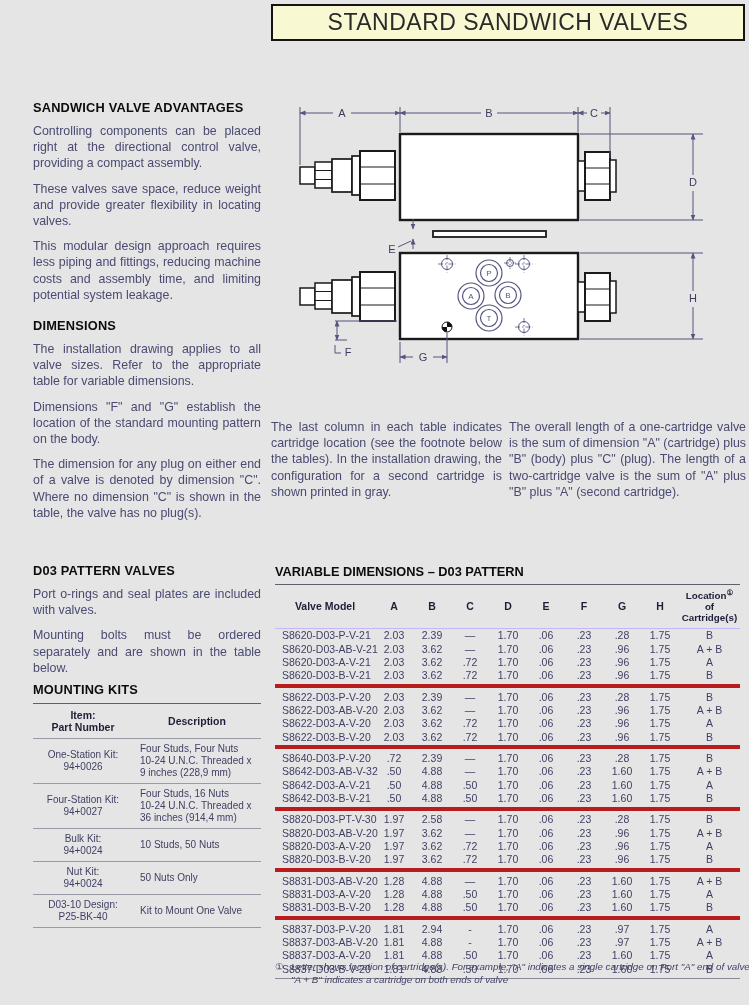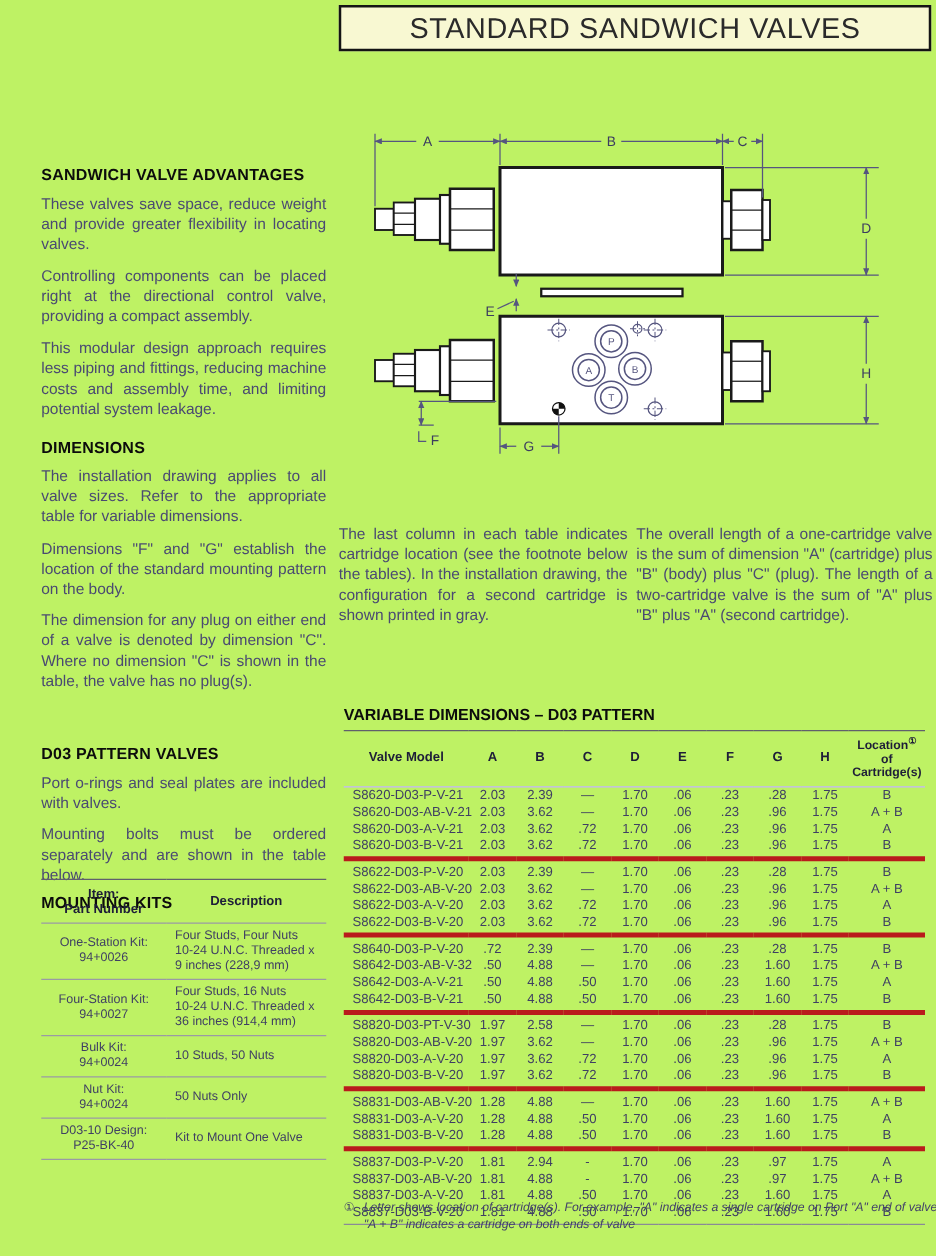--- a/index.html
+++ b/index.html
@@ -1,29 +1,29 @@
 <!DOCTYPE html>
 <html><head>
 <meta charset="utf-8">
 <style>
   html,body{margin:0;padding:0;background:#ffffff;}
-  #page{position:relative;width:749px;height:1005px;background:#bef264;
+  #page{position:relative;width:749px;height:1005px;background:#e5e5e5;
         font-family:"Liberation Sans",sans-serif;overflow:hidden;}
 
   
   .banner{position:absolute;left:271px;top:4px;width:470px;height:33px;
           background:#f8f8d2;border:2.5px solid #141414;
           display:flex;align-items:center;justify-content:center;}
   .banner span{font-size:23px;color:#2a2a2a;letter-spacing:0.5px;}
 
   
   .h{font-weight:bold;font-size:12.8px;color:#0c0c0c;letter-spacing:0.2px;margin:0 0 8px 0;}
   .bp{font-size:12.4px;line-height:16.2px;text-align:justify;color:#4a4a72;margin:0 0 9px 0;}
 
-  .col-left{position:absolute;left:33px;width:228px;margin-top:32px;}
+  .col-left{position:absolute;left:33px;width:228px;}
   .blk-adv{top:100px;}
   .blk-dim{top:318px;}
   .blk-d03{top:563px;}
   .blk-mkh{top:682px;}
   .note-mid{position:absolute;left:271px;top:419px;width:231px;}
   .note-right{position:absolute;left:509px;top:419px;width:237px;}
 
   
   .kittable{position:absolute;left:33px;top:703px;width:228px;border-collapse:collapse;
             font-size:10px;color:#3f3f63;}
@@ -62,22 +62,22 @@
 <body>
 
 <div id="page">
 
   <div class="banner">
     <span>STANDARD SANDWICH VALVES</span>
   </div>
 
   <div class="col-left blk-adv" style="position:absolute;">
     <div class="h">SANDWICH VALVE ADVANTAGES</div>
+    <p class="bp">Controlling components can be placed right at the directional control valve, providing a compact assembly.</p>
     <p class="bp">These valves save space, reduce weight and provide greater flexibility in locating valves.</p>
-    <p class="bp">Controlling components can be placed right at the directional control valve, providing a compact assembly.</p>
     <p class="bp">This modular design approach requires less piping and fittings, reducing machine costs and assembly time, and limiting potential system leakage.</p>
   </div>
 
   <div class="col-left blk-dim" style="position:absolute;">
     <div class="h">DIMENSIONS</div>
     <p class="bp">The installation drawing applies to all valve sizes. Refer to the appropriate table for variable dimensions.</p>
     <p class="bp">Dimensions "F" and "G" establish the location of the standard mounting pattern on the body.</p>
     <p class="bp">The dimension for any plug on either end of a valve is denoted by dimension "C". Where no dimension "C" is shown in the table, the valve has no plug(s).</p>
   </div>
 

